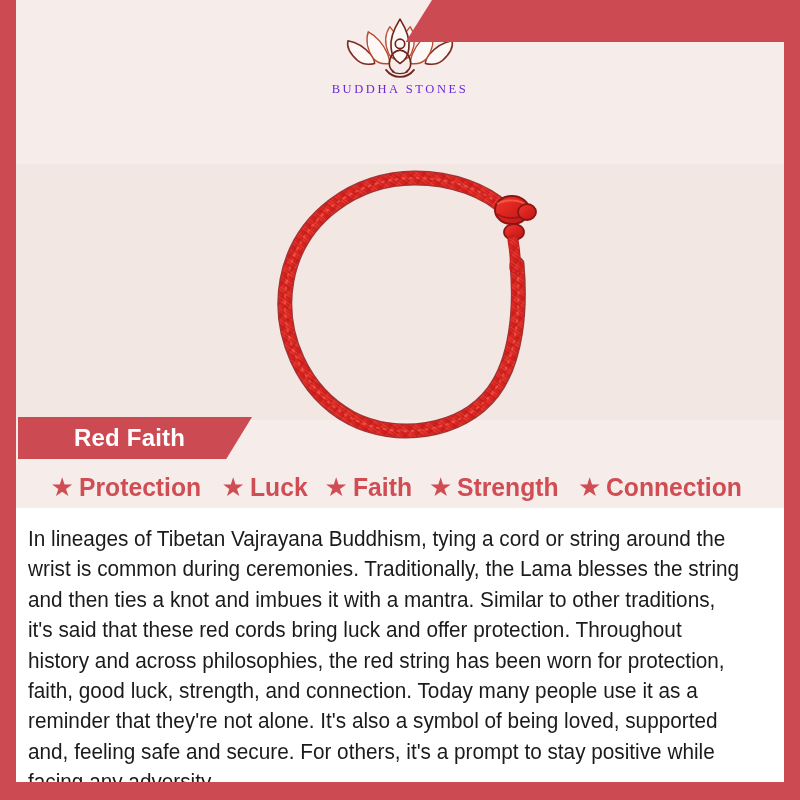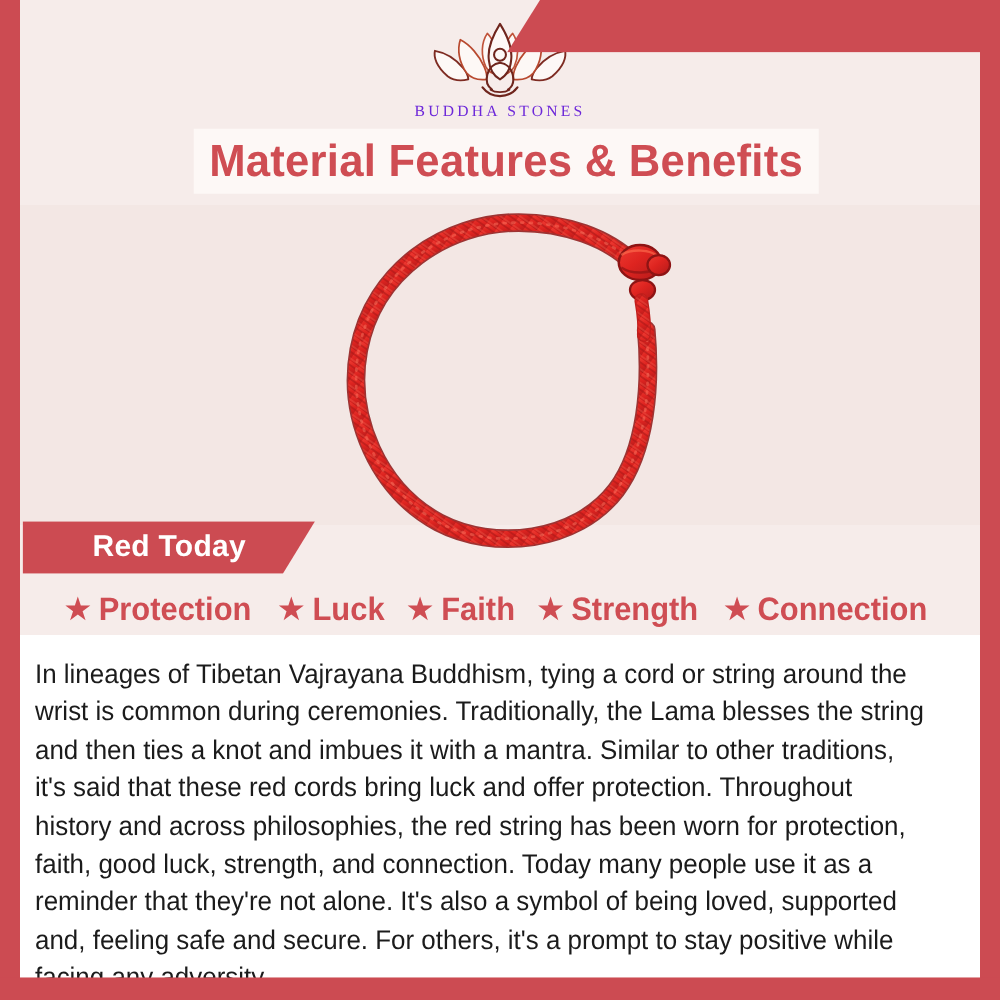--- a/index.html
+++ b/index.html
@@ -214,23 +214,20 @@
         <path d="M100 57 C92 58 86 64 84 72 C82 80 84 87 90 91" stroke="#6f251d" stroke-width="2.6"></path>
         <path d="M100 57 C108 58 114 64 116 72 C118 80 116 87 110 91" stroke="#6f251d" stroke-width="2.6"></path>
 
         <path d="M78 88 C84 96 92 99 100 99 C108 99 116 96 122 88" stroke="#6f251d" stroke-width="2.8"></path>
         <path d="M88 91 C94 95 106 95 112 91" stroke="#6f251d" stroke-width="2.2"></path>
       </g>
     </svg>
     <span class="logo-wordmark">BUDDHA STONES</span>
   </div>
 
-  <div class="title-banner">
-    <span class="title-text">Material Features &amp; Benefits</span>
-  </div>
 
   <svg class="bracelet-photo" viewBox="0 0 290 272">
     <defs>
       <linearGradient id="cordGrad" x1="0" y1="0" x2="1" y2="1">
         <stop offset="0%" stop-color="#ee3b32"></stop>
         <stop offset="45%" stop-color="#de2420"></stop>
         <stop offset="100%" stop-color="#b21a1a"></stop>
       </linearGradient>
       <pattern id="braid" width="9" height="9" patternUnits="userSpaceOnUse" patternTransform="rotate(35)">
         <rect width="9" height="9" fill="url(#cordGrad)"></rect>
@@ -264,21 +261,21 @@
       <path d="M232 36 C240 31 256 31 262 38" stroke="#ff7352" stroke-width="2" fill="none" opacity="0.6"></path>
       <path d="M232 46 C241 52 256 51 262 45" stroke="#8d1414" stroke-width="2" fill="none" opacity="0.7"></path>
       <ellipse cx="262" cy="44" rx="9" ry="8" fill="url(#cordGrad)" stroke="#8d1414" stroke-width="1.8"></ellipse>
       <ellipse cx="249" cy="64" rx="10" ry="8" fill="url(#cordGrad)" stroke="#8d1414" stroke-width="1.8"></ellipse>
       <path d="M248 72 C250 84 251 92 250 100" stroke="#c01f1c" stroke-width="11" fill="none" stroke-linecap="round"></path>
       <path d="M248 72 C250 84 251 92 250 100" stroke="url(#braid)" stroke-width="9" fill="none" stroke-linecap="round"></path>
     </g>
   </svg>
 
   <div class="ribbon">
-    <span class="ribbon-text">Red Today</span>
+    <span class="ribbon-text">Red Faith</span>
   </div>
 
   <div class="feature-row">
     <div class="feature-item">
       <span class="feature-star">★</span>
       <span class="feature-label">Protection</span>
     </div>
     <div class="feature-item">
       <span class="feature-star">★</span>
       <span class="feature-label">Luck</span>

